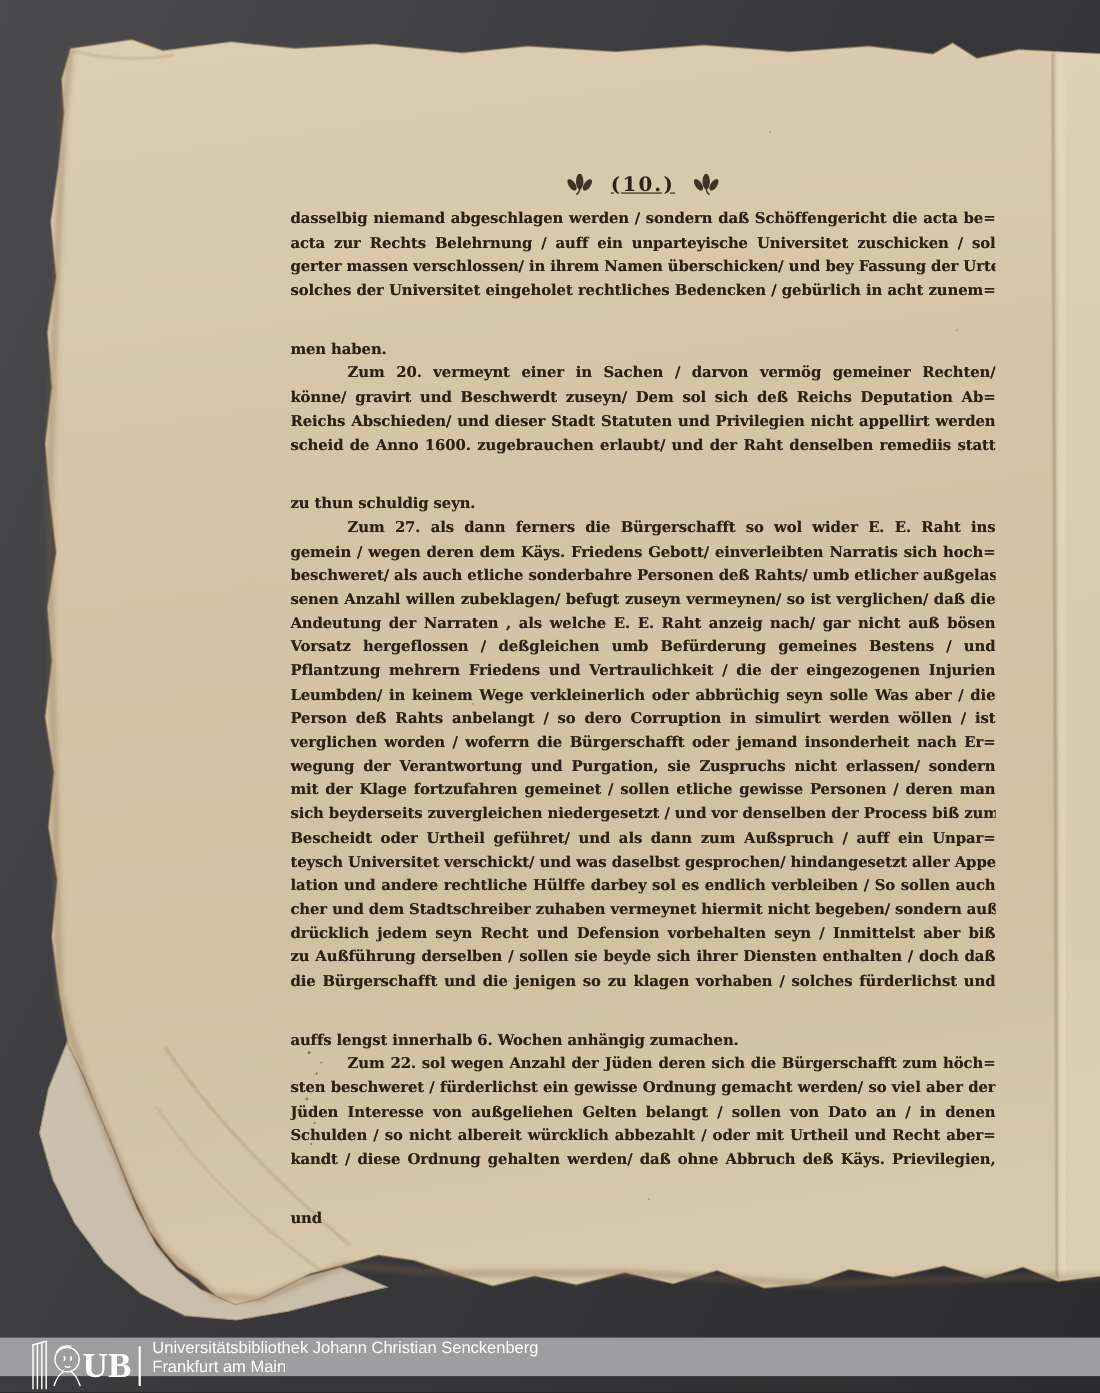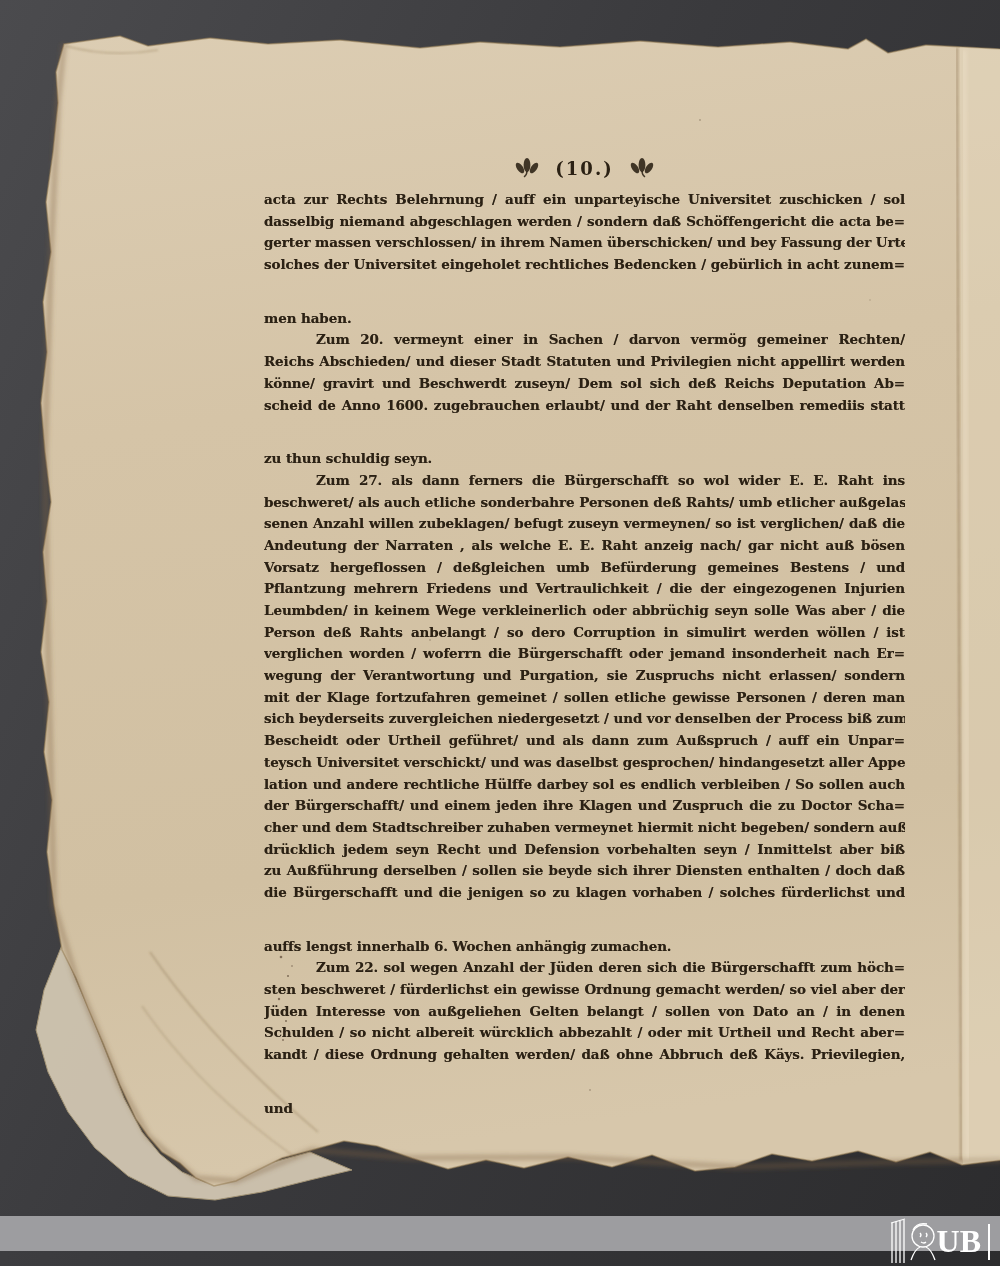--- a/index.html
+++ b/index.html
@@ -21,21 +21,21 @@
     background:linear-gradient(115deg,var(--bg_light) 0%,var(--background) 45%,var(--bg_dark) 100%);
   }
   svg.paper-art{position:absolute;left:0;top:0;}
   
   .header-line{
     position:absolute;left:264px;top:152px;width:641px;height:32px;
     display:flex;justify-content:center;align-items:center;gap:14px;
     color:var(--ink);
   }
   .page-number{
-    font:700 18px "DejaVu Serif",serif;letter-spacing:2px;color:var(--ink);
+    font:700 18px "DejaVu Serif",serif;letter-spacing:2px;color:var(--ink);text-decoration:underline;
   }
   .text-block{
     position:absolute;left:264px;top:189px;width:641px;
     font:700 13.5px/21.7px "DejaVu Serif",serif;
     letter-spacing:-0.1px;
     color:var(--ink);
     text-shadow:0 0 0.6px rgba(43,33,20,0.55);
   }
   .text-block .line{
     text-align:justify;text-align-last:justify;
@@ -43,21 +43,21 @@
   }
   .text-block .line.plain{text-align-last:left;margin-top:32px;}
   .text-block .line.indent{text-indent:52px;}
   .catchword{
     text-align:right;padding-right:30px;height:21.7px;
   }
   
   .footer-bar{
     position:absolute;left:0;right:0;top:1216px;height:35px;
     background:var(--bar);
-    display:flex;align-items:flex-end;flex-direction:column;
+    display:flex;align-items:flex-start;
   }
   .logo{
     display:flex;align-items:center;height:50px;margin-left:28px;flex:0 0 auto;
   }
   .logo-ub{
     font:700 32px/1 "Liberation Serif",serif;color:var(--bar_text);
     margin-left:-3px;letter-spacing:0;
   }
   .logo-divider{
     width:2px;height:36px;background:var(--bar_text);
@@ -137,46 +137,46 @@
         <ellipse cx="7" cy="11" rx="3" ry="6" transform="rotate(-35 7 11)"></ellipse>
         <ellipse cx="14" cy="8" rx="3.4" ry="7"></ellipse>
         <ellipse cx="21" cy="11" rx="3" ry="6" transform="rotate(35 21 11)"></ellipse>
       </g>
       <path d="M14 14 q0 4 3 6" stroke="#2b2114" stroke-width="1.4" fill="none" opacity="0.88"></path>
     </svg>
   </div>
 
   <div class="text-block">
 
-  <div class="line">acta zur Rechts Belehrnung / auff ein unparteyische Universitet zuschicken / sol</div>
-      <div class="line">dasselbig niemand abgeschlagen werden / sondern daß Schöffengericht die acta be=</div>
+  <div class="line">dasselbig niemand abgeschlagen werden / sondern daß Schöffengericht die acta be=</div>
+      <div class="line">acta zur Rechts Belehrnung / auff ein unparteyische Universitet zuschicken / sol</div>
       <div class="line">gerter massen verschlossen/ in ihrem Namen überschicken/ und bey Fassung der Urtel</div>
       <div class="line">solches der Universitet eingeholet rechtliches Bedencken / gebürlich in acht zunem=</div>
       <div class="line plain">men haben.</div>
       <div class="line indent">Zum 20. vermeynt einer in Sachen / darvon vermög gemeiner Rechten/</div>
+      <div class="line">könne/ gravirt und Beschwerdt zuseyn/ Dem sol sich deß Reichs Deputation Ab=</div>
       <div class="line">Reichs Abschieden/ und dieser Stadt Statuten und Privilegien nicht appellirt werden</div>
-      <div class="line">könne/ gravirt und Beschwerdt zuseyn/ Dem sol sich deß Reichs Deputation Ab=</div>
       <div class="line">scheid de Anno 1600. zugebrauchen erlaubt/ und der Raht denselben remediis statt</div>
       <div class="line plain">zu thun schuldig seyn.</div>
       <div class="line indent">Zum 27. als dann ferners die Bürgerschafft so wol wider E. E. Raht ins</div>
+      <div class="line">gemein / wegen deren dem Käys. Friedens Gebott/ einverleibten Narratis sich hoch=</div>
       <div class="line">beschweret/ als auch etliche sonderbahre Personen deß Rahts/ umb etlicher außgelas=</div>
       <div class="line">senen Anzahl willen zubeklagen/ befugt zuseyn vermeynen/ so ist verglichen/ daß die</div>
       <div class="line">Andeutung der Narraten , als welche E. E. Raht anzeig nach/ gar nicht auß bösen</div>
       <div class="line">Vorsatz hergeflossen / deßgleichen umb Befürderung gemeines Bestens / und</div>
       <div class="line">Pflantzung mehrern Friedens und Vertraulichkeit / die der eingezogenen Injurien</div>
       <div class="line">Leumbden/ in keinem Wege verkleinerlich oder abbrüchig seyn solle Was aber / die</div>
       <div class="line">Person deß Rahts anbelangt / so dero Corruption in simulirt werden wöllen / ist</div>
       <div class="line">verglichen worden / woferrn die Bürgerschafft oder jemand insonderheit nach Er=</div>
       <div class="line">wegung der Verantwortung und Purgation, sie Zuspruchs nicht erlassen/ sondern</div>
       <div class="line">mit der Klage fortzufahren gemeinet / sollen etliche gewisse Personen / deren man</div>
       <div class="line">sich beyderseits zuvergleichen niedergesetzt / und vor denselben der Process biß zum</div>
       <div class="line">Bescheidt oder Urtheil geführet/ und als dann zum Außspruch / auff ein Unpar=</div>
       <div class="line">teysch Universitet verschickt/ und was daselbst gesprochen/ hindangesetzt aller Appel-</div>
       <div class="line">lation und andere rechtliche Hülffe darbey sol es endlich verbleiben / So sollen auch</div>
-      <div class="line">der Bürgerschafft/ und einem jeden ihre Klagen und Zuspruch die zu Doctor Scha=</div>
       <div class="line">cher und dem Stadtschreiber zuhaben vermeynet hiermit nicht begeben/ sondern auß=</div>
       <div class="line">drücklich jedem seyn Recht und Defension vorbehalten seyn / Inmittelst aber biß</div>
       <div class="line">zu Außführung derselben / sollen sie beyde sich ihrer Diensten enthalten / doch daß</div>
       <div class="line">die Bürgerschafft und die jenigen so zu klagen vorhaben / solches fürderlichst und</div>
       <div class="line plain">auffs lengst innerhalb 6. Wochen anhängig zumachen.</div>
       <div class="line indent">Zum 22. sol wegen Anzahl der Jüden deren sich die Bürgerschafft zum höch=</div>
       <div class="line">sten beschweret / fürderlichst ein gewisse Ordnung gemacht werden/ so viel aber der</div>
       <div class="line">Jüden Interesse von außgeliehen Gelten belangt / sollen von Dato an / in denen</div>
       <div class="line">Schulden / so nicht albereit würcklich abbezahlt / oder mit Urtheil und Recht aber=</div>
       <div class="line">kandt / diese Ordnung gehalten werden/ daß ohne Abbruch deß Käys. Prievilegien,</div>

